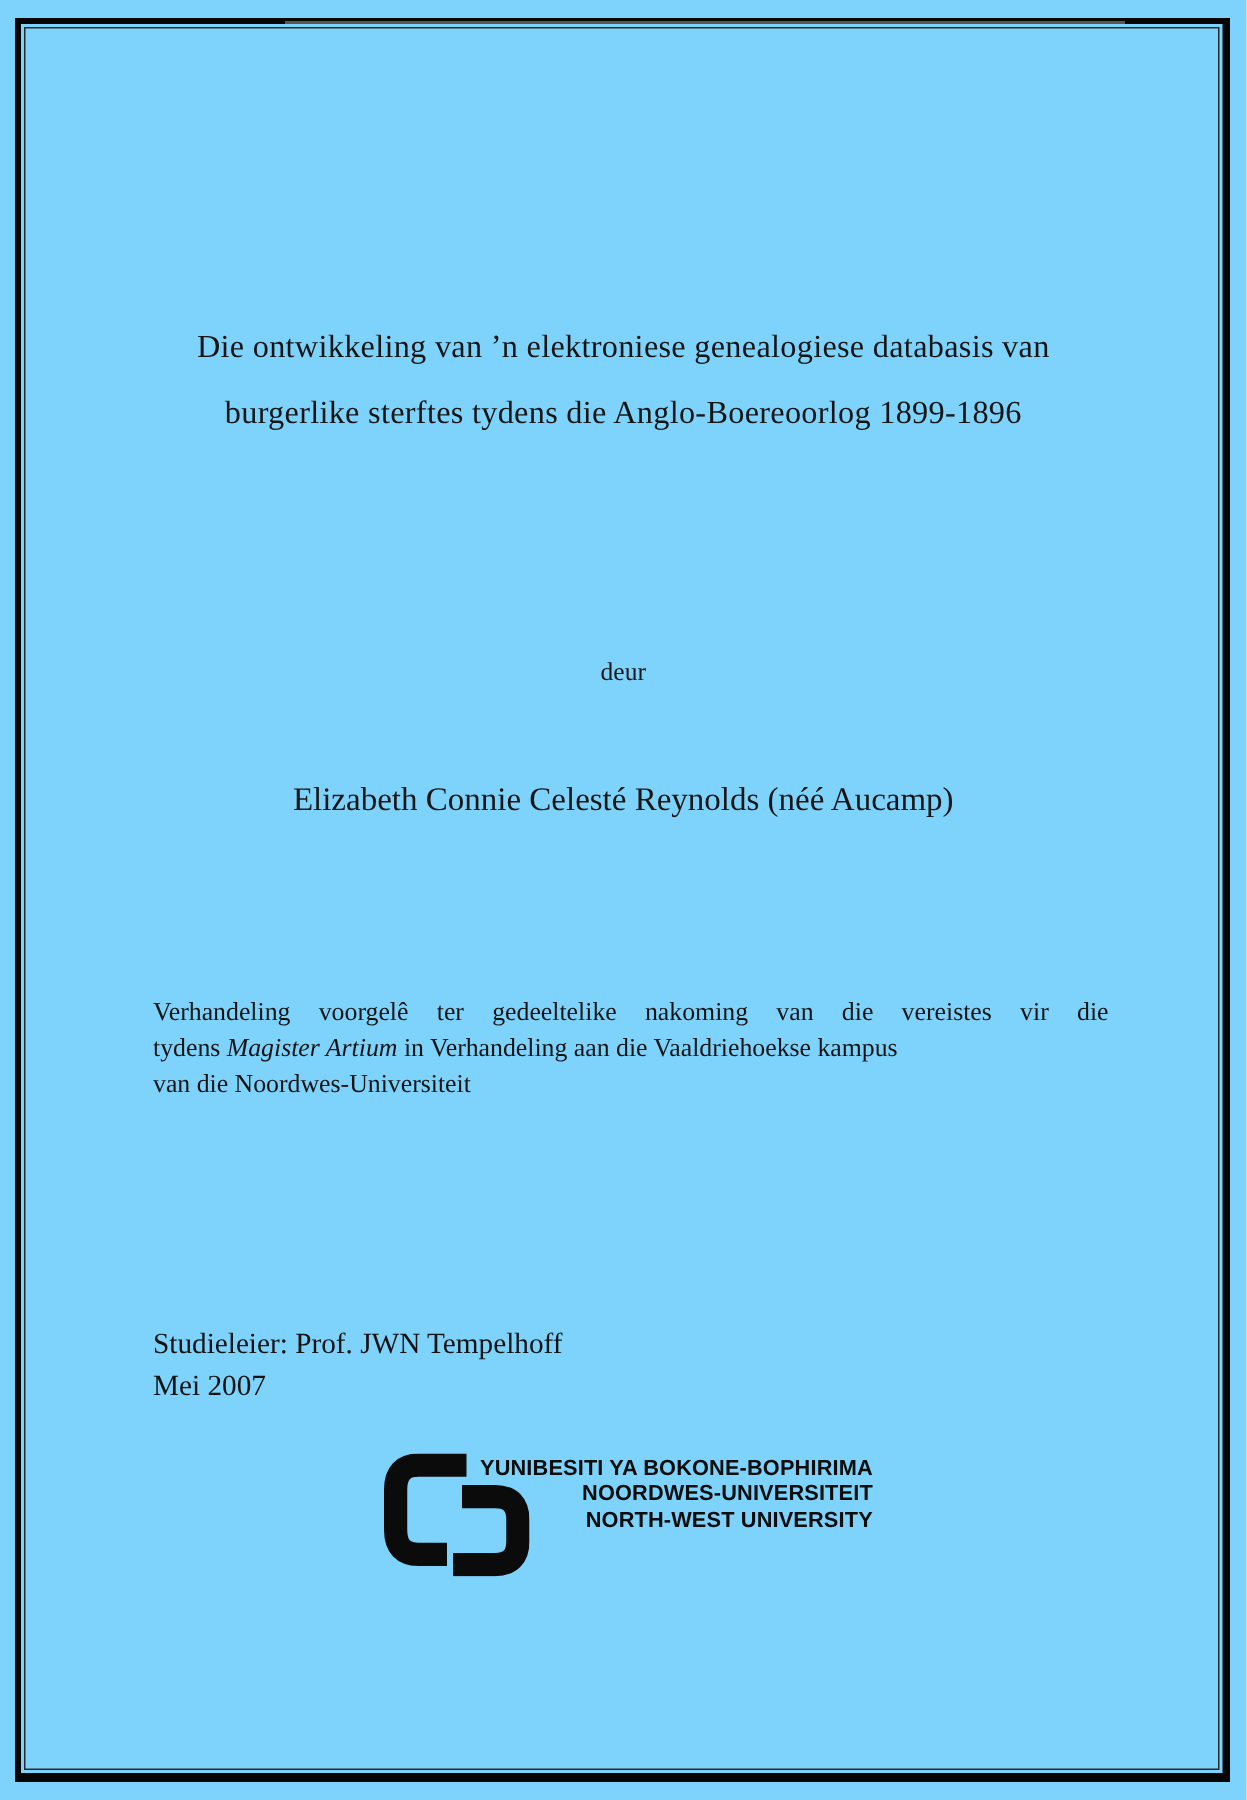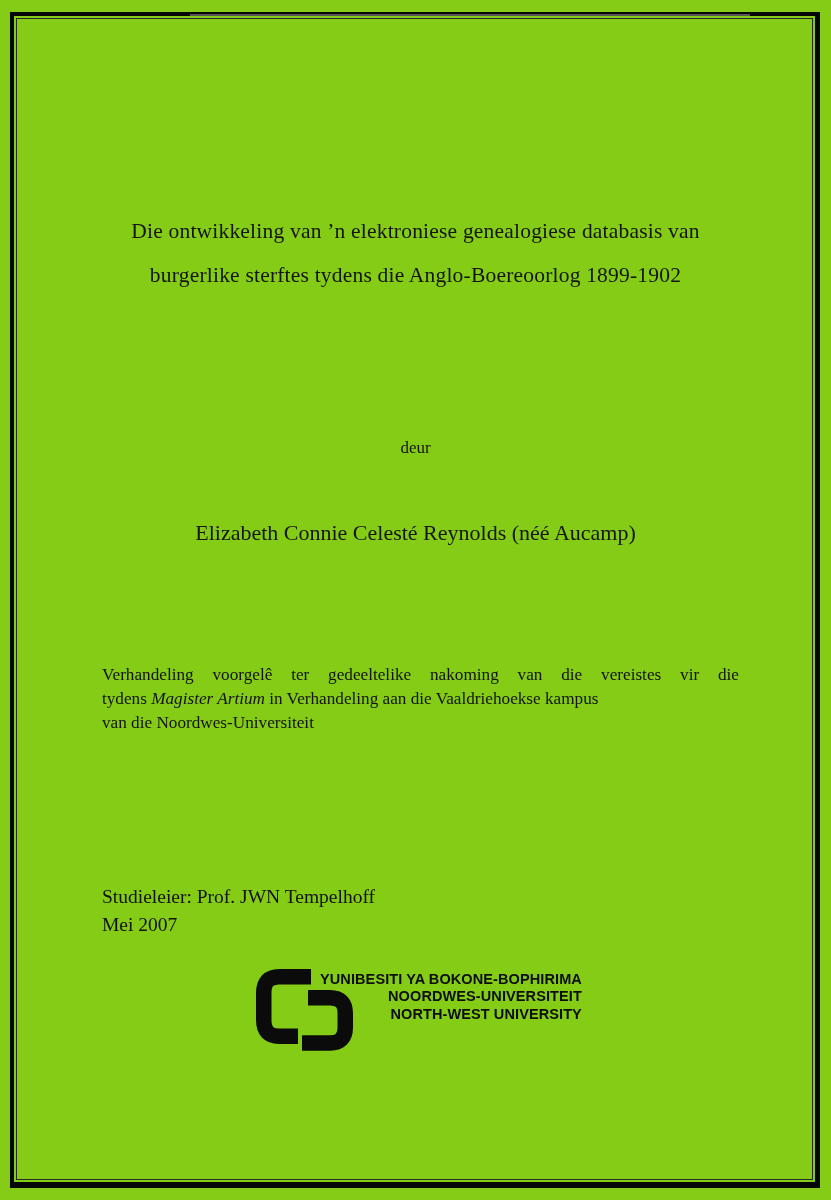--- a/index.html
+++ b/index.html
@@ -5,21 +5,21 @@
   html, body { margin: 0; padding: 0; }
   body {
     width: 831px; height: 1200px;
     background: #ffffff;
     font-family: "Liberation Serif", "DejaVu Serif", serif;
     position: relative;
     overflow: hidden;
   }
   .page {
     position: absolute; inset: 0;
-    background: #84cc16;
+    background: #7dd3fc;
     color: #161616;
   }
   
   .frame-outer {
     position: absolute;
     left: 10px; top: 12px; right: 11px; bottom: 12px;
     border-style: solid;
     border-color: #060606;
     border-width: 4px 5px 6px 4px;
   }
@@ -93,21 +93,21 @@
 
 <div class="page">
 
   <div class="frame-outer">
     <div class="frame-inner"></div>
   </div>
   <div class="scan-streak"></div>
 
   <h1 class="thesis-title">
     <span class="line">Die ontwikkeling van ’n elektroniese genealogiese databasis van</span>
-    <span class="line">burgerlike sterftes tydens die Anglo-Boereoorlog 1899-1902</span>
+    <span class="line">burgerlike sterftes tydens die Anglo-Boereoorlog 1899-1896</span>
   </h1>
 
   <div class="byline-deur">deur</div>
 
   <div class="author-name">Elizabeth Connie Celesté Reynolds (néé Aucamp)</div>
 
   <p class="submission">
     <span class="line justified">Verhandeling voorgelê ter gedeeltelike nakoming van die vereistes vir die</span>
     <span class="line"><span>tydens </span><em>Magister Artium</em><span> in Verhandeling aan die Vaaldriehoekse kampus</span></span>
     <span class="line">van die Noordwes-Universiteit</span>

